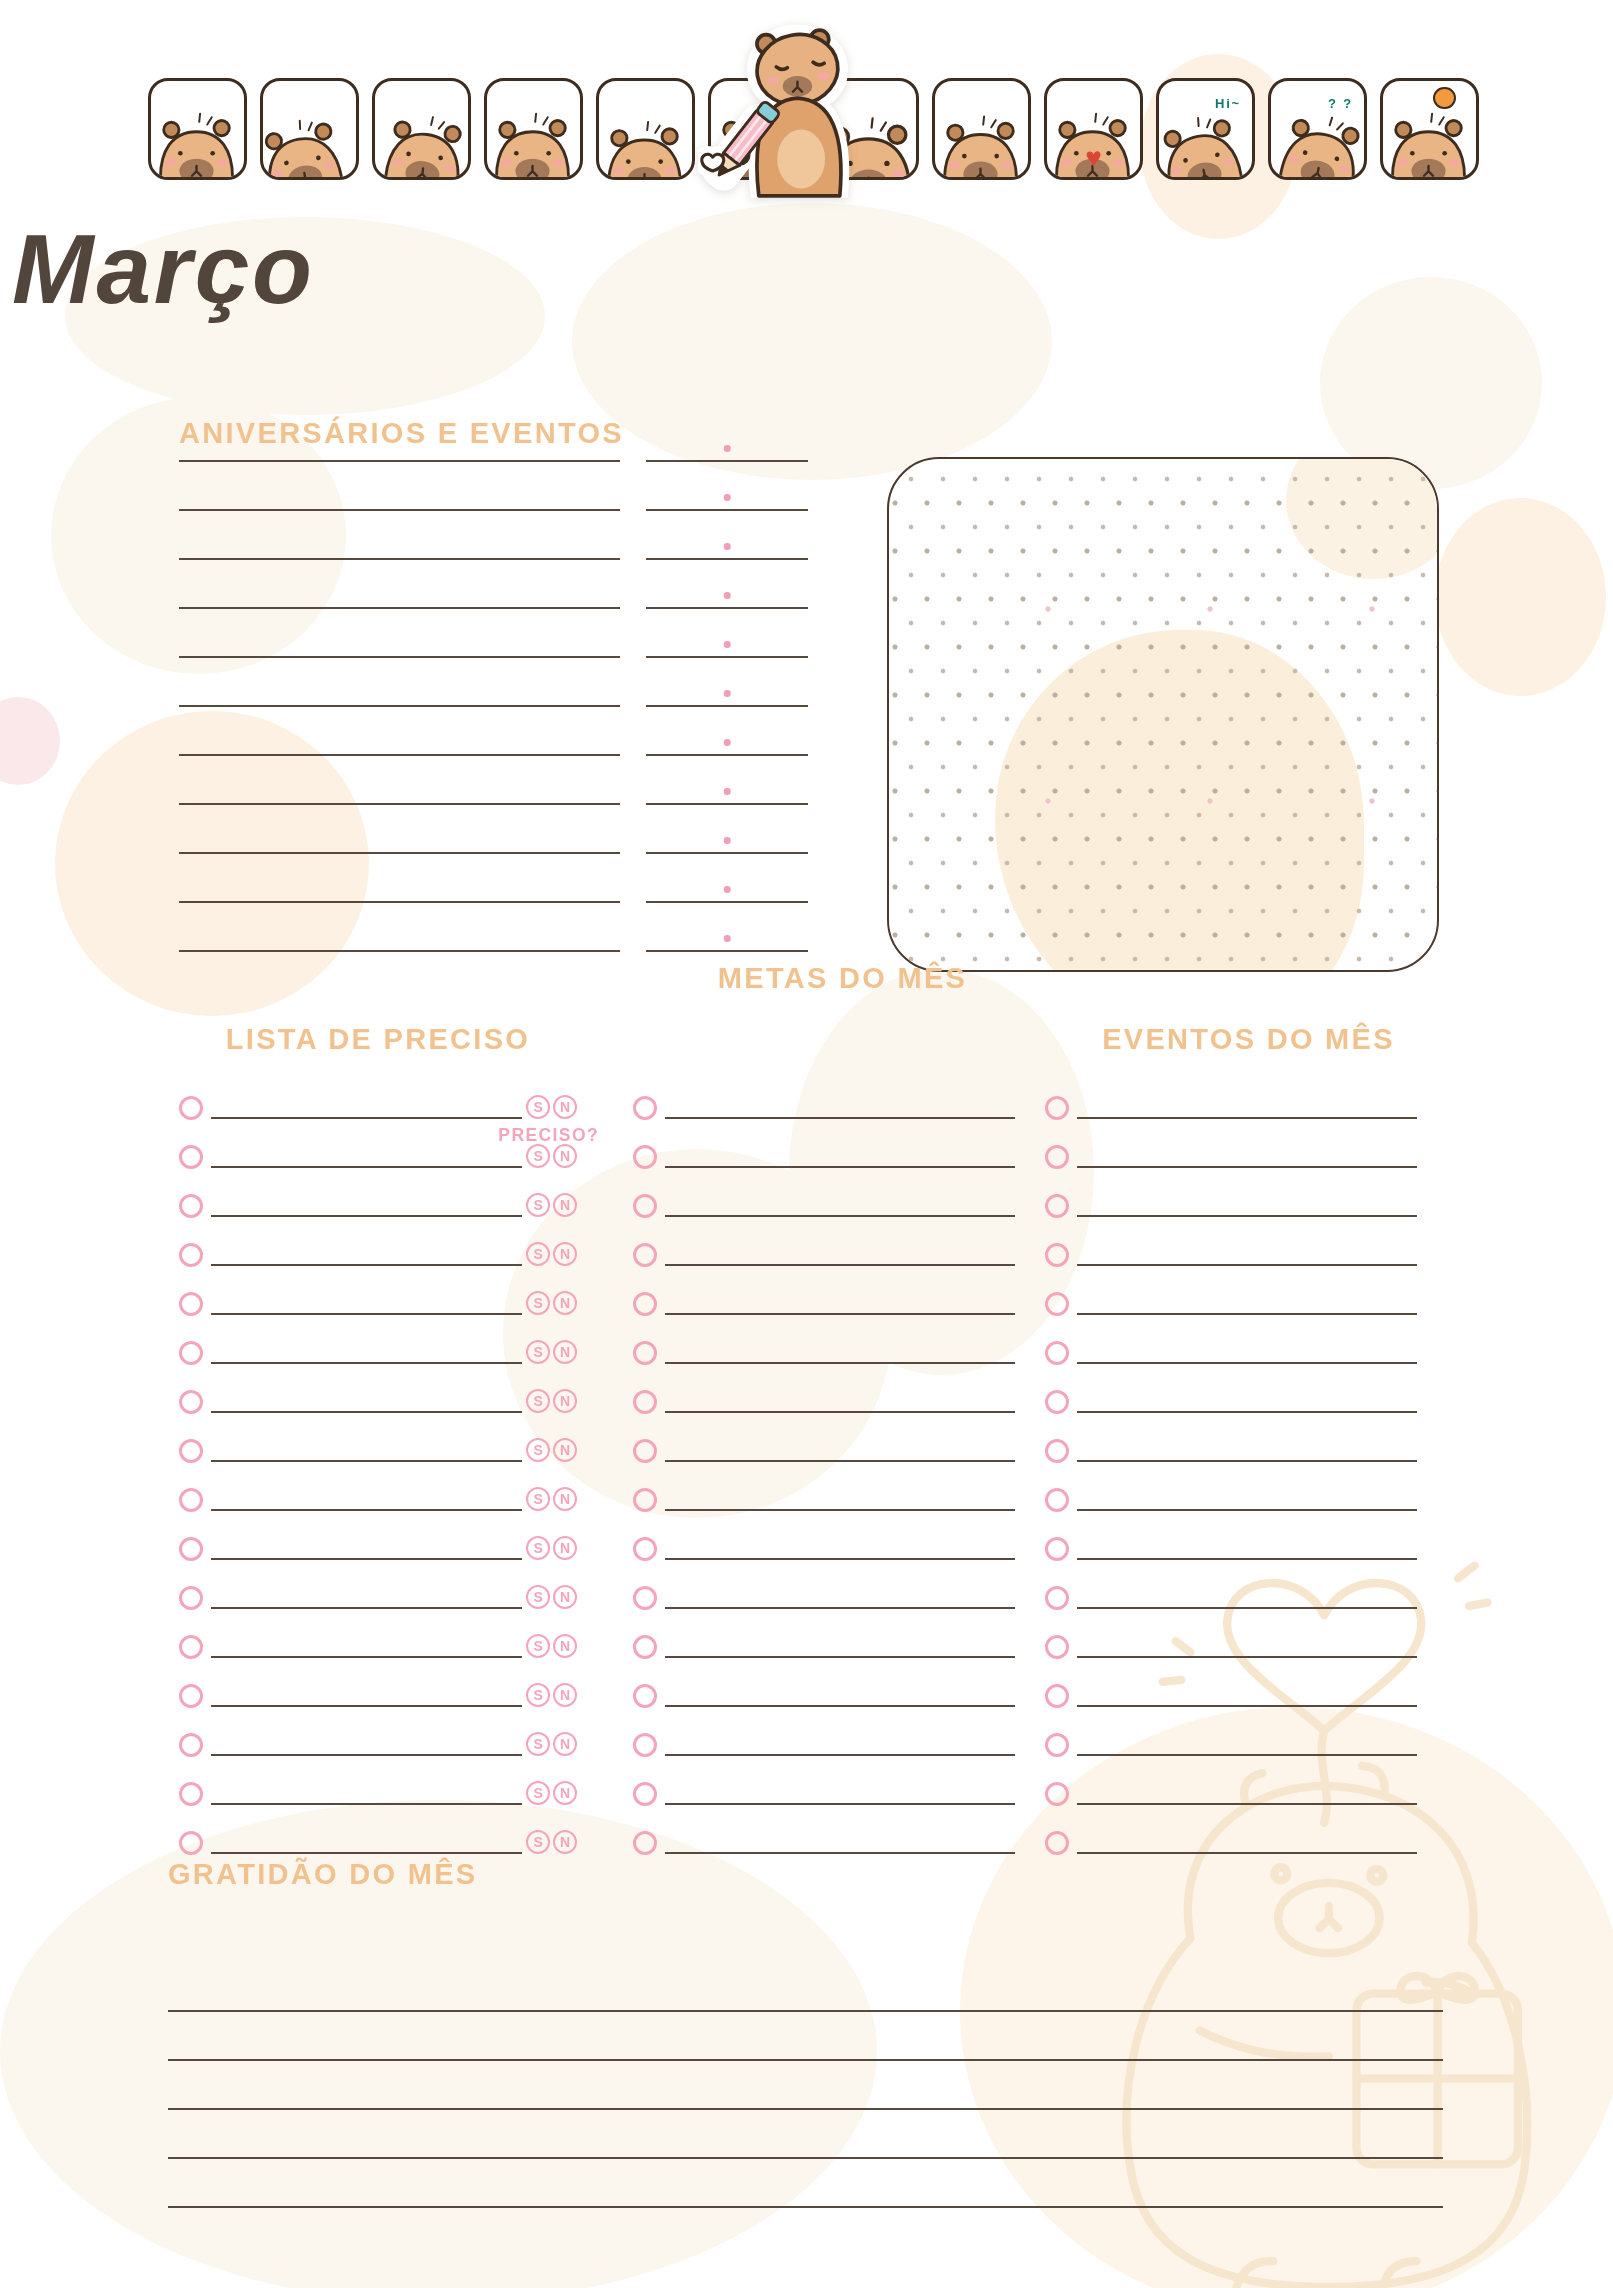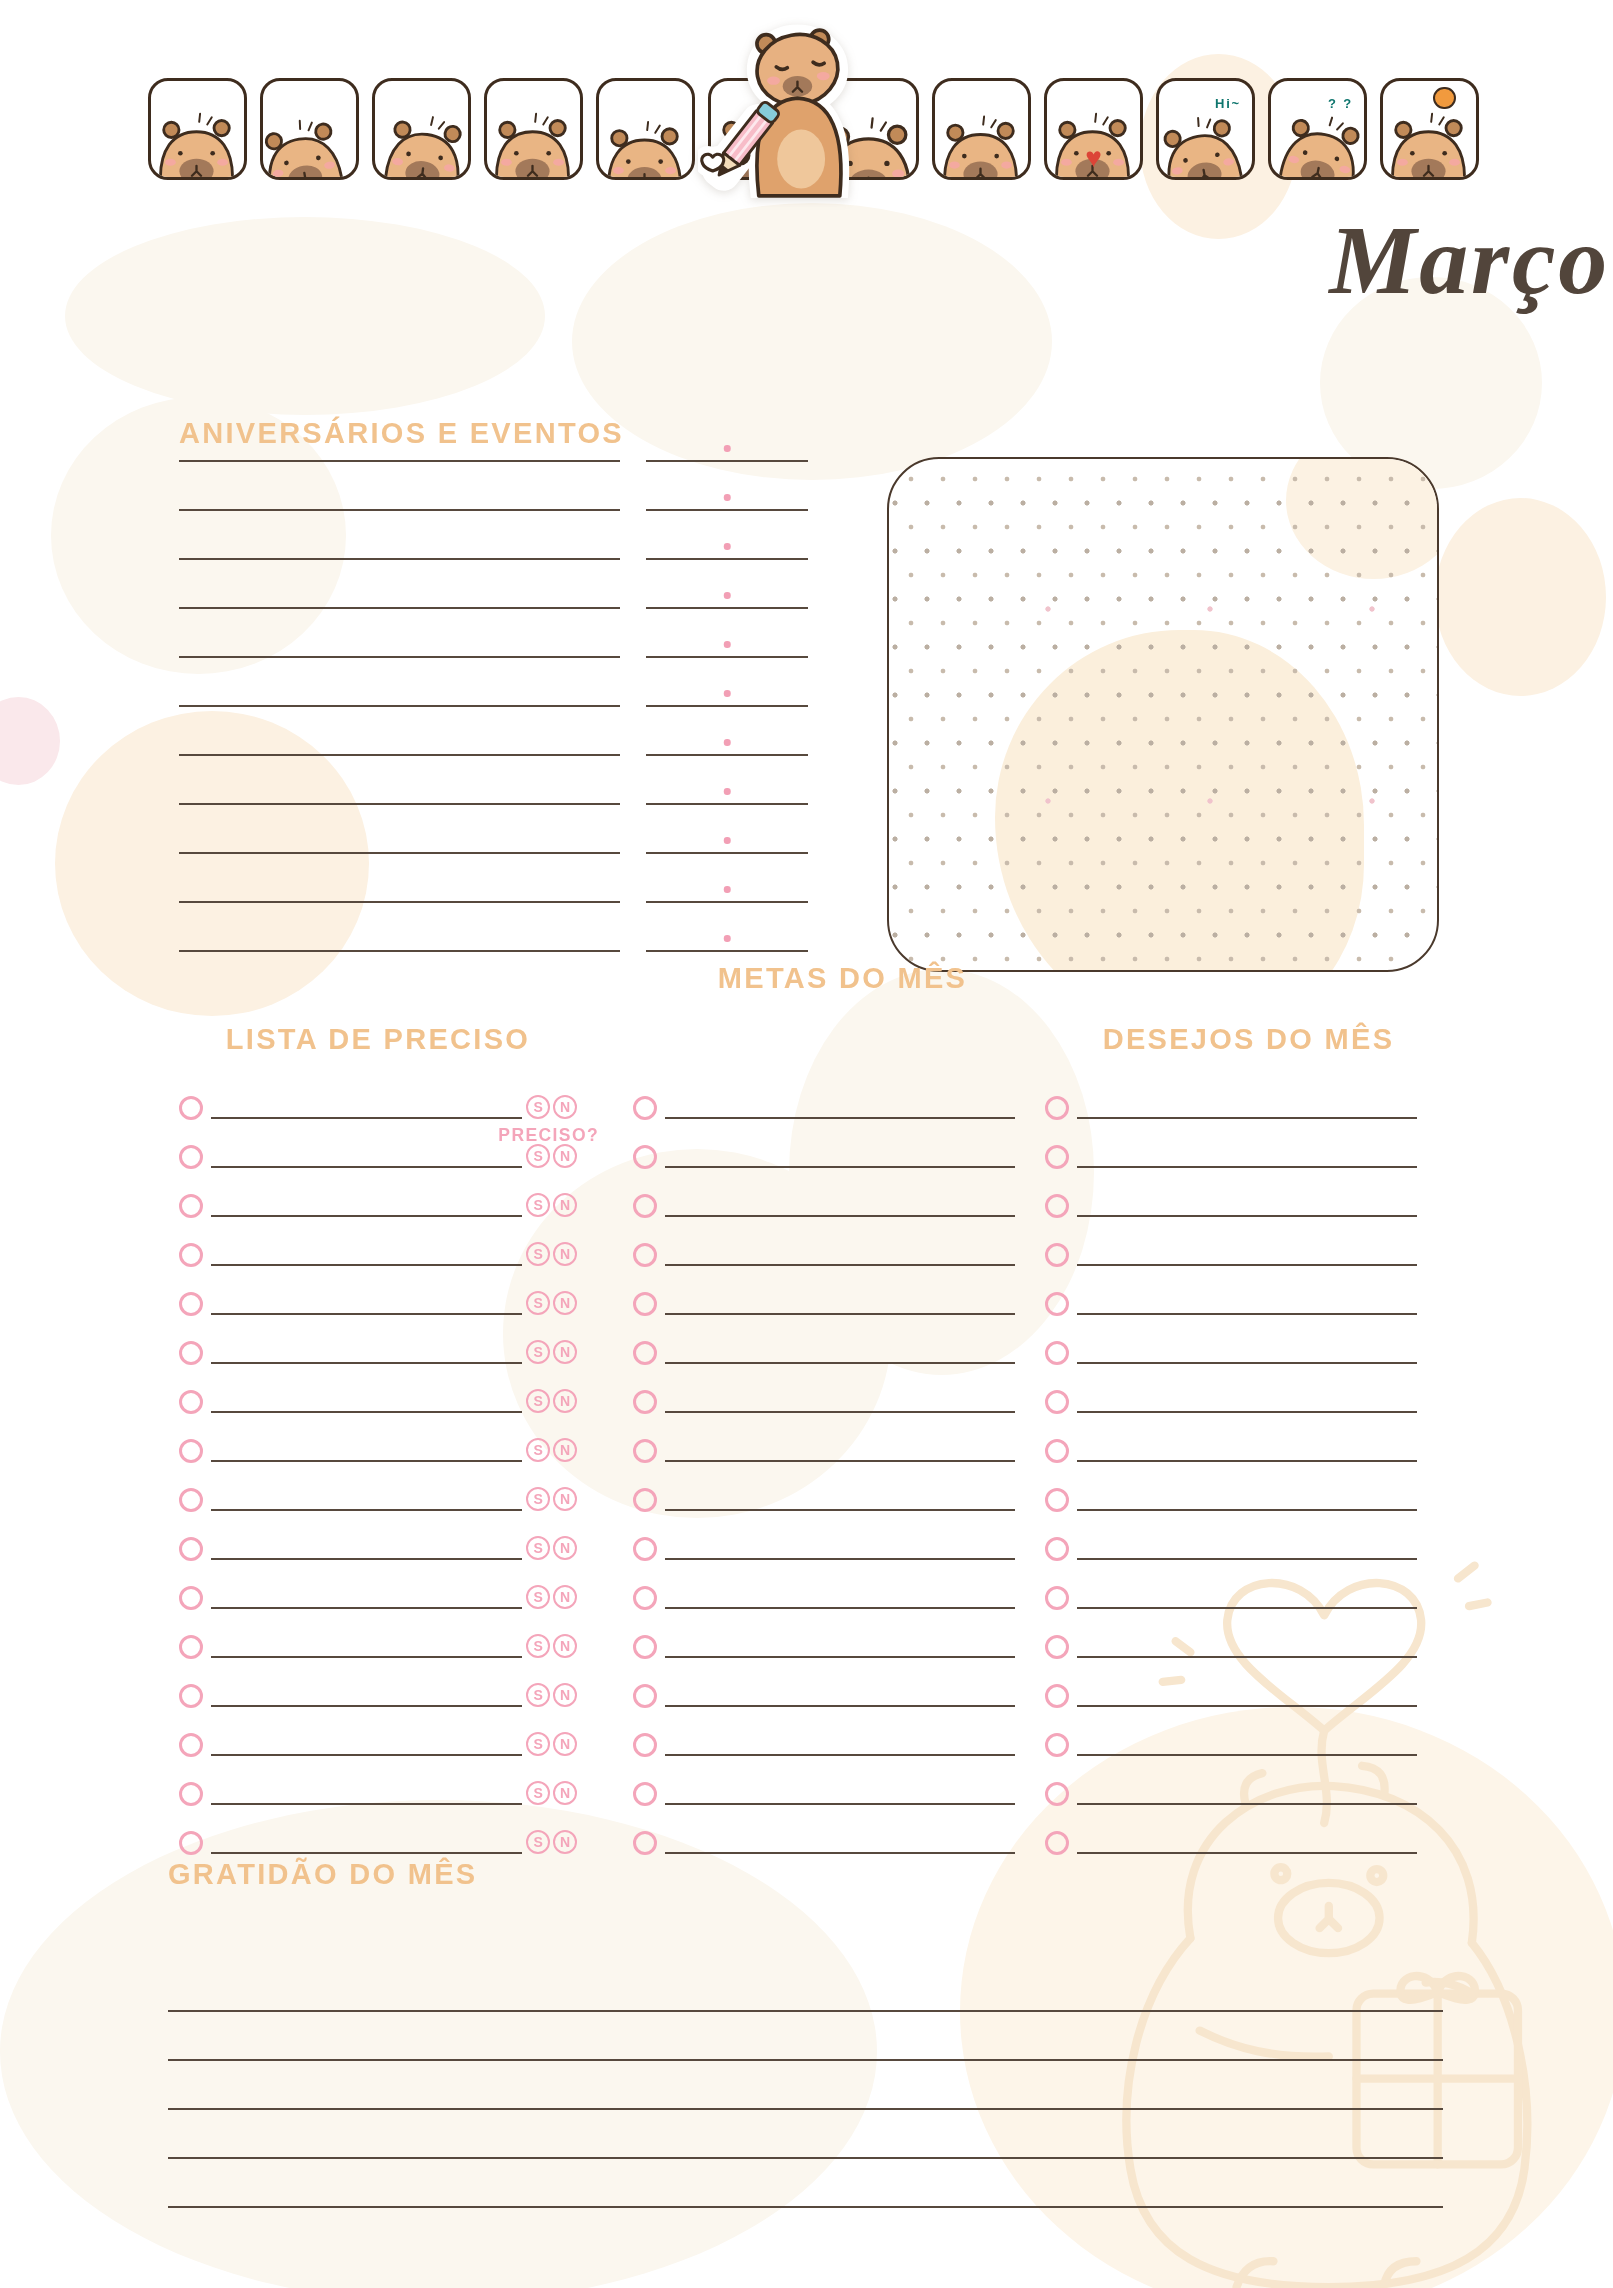--- a/index.html
+++ b/index.html
@@ -30,22 +30,22 @@
   .frame-label{position:absolute;top:11px;right:9.2px;font-weight:700;font-size:13px;line-height:1;
                color:#0f766e;letter-spacing:1.8px;z-index:2;}
   .lbl-heart{top:auto;bottom:4.6px;left:50%;right:auto;transform:translateX(-50%);
              color:#DC4437;font-size:28px;letter-spacing:0;}
   .lbl-speech{top:15.7px;right:11px;}
   .lbl-orange{top:5.5px;left:50px;right:auto;width:18.5px;height:18.5px;border:2.8px solid var(--frame-border);
               border-radius:50%;background:#F19A3E;}
   .sticker{position:absolute;left:698px;top:18.5px;width:198px;height:180px;z-index:4;
            filter:drop-shadow(0 2.8px 4.6px rgba(90,70,50,.18));}
   
-  .month-title{position:absolute;left:0;right:0;top:201px;margin:3px;text-align:right;z-index:2;
-    font-family:Liberation Serif, serif;font-style:italic;font-weight:700;font-size:98px;
+  .month-title{position:absolute;left:0;right:0;top:201px;margin:12px;text-align:left;z-index:2;
+    font-family:Liberation Sans, sans-serif;font-style:italic;font-weight:700;font-size:98px;
     color:var(--title);letter-spacing:2.8px;}
   
   .sec-head{position:absolute;z-index:2;font-weight:700;font-size:29px;letter-spacing:2.3px;
             color:var(--peach);white-space:nowrap;}
   .col-head{text-align:center;}
   #h-events{left:179px;top:369px;margin-top:48px;}
   #h-wish{left:179px;width:398px;top:1023px;}
   #h-goals{left:633px;width:419px;top:962px;}
   #h-check{left:1039px;width:419px;top:1023px;}
   #h-grat{left:168px;top:1858px;}
@@ -410,21 +410,21 @@
     </div>
 
   <div class="notes-box">
     <div class="notes-blob"></div>
     <div class="notes-blob2"></div>
     <div class="notes-dots"></div>
   </div>
 
   <div class="sec-head col-head" id="h-wish">LISTA DE PRECISO</div>
   <div class="sec-head col-head" id="h-goals">METAS DO MÊS</div>
-  <div class="sec-head col-head" id="h-check">DESEJOS DO MÊS</div>
+  <div class="sec-head col-head" id="h-check">EVENTOS DO MÊS</div>
   <div class="preciso">PRECISO?</div>
 
   <div class="rows" id="rows-wish">
 
       <div class="row">
         <span class="bullet"></span>
         <span class="rline"></span>
         <span class="sn">
           <span class="sn-circle">S</span>
           <span class="sn-circle">N</span>

